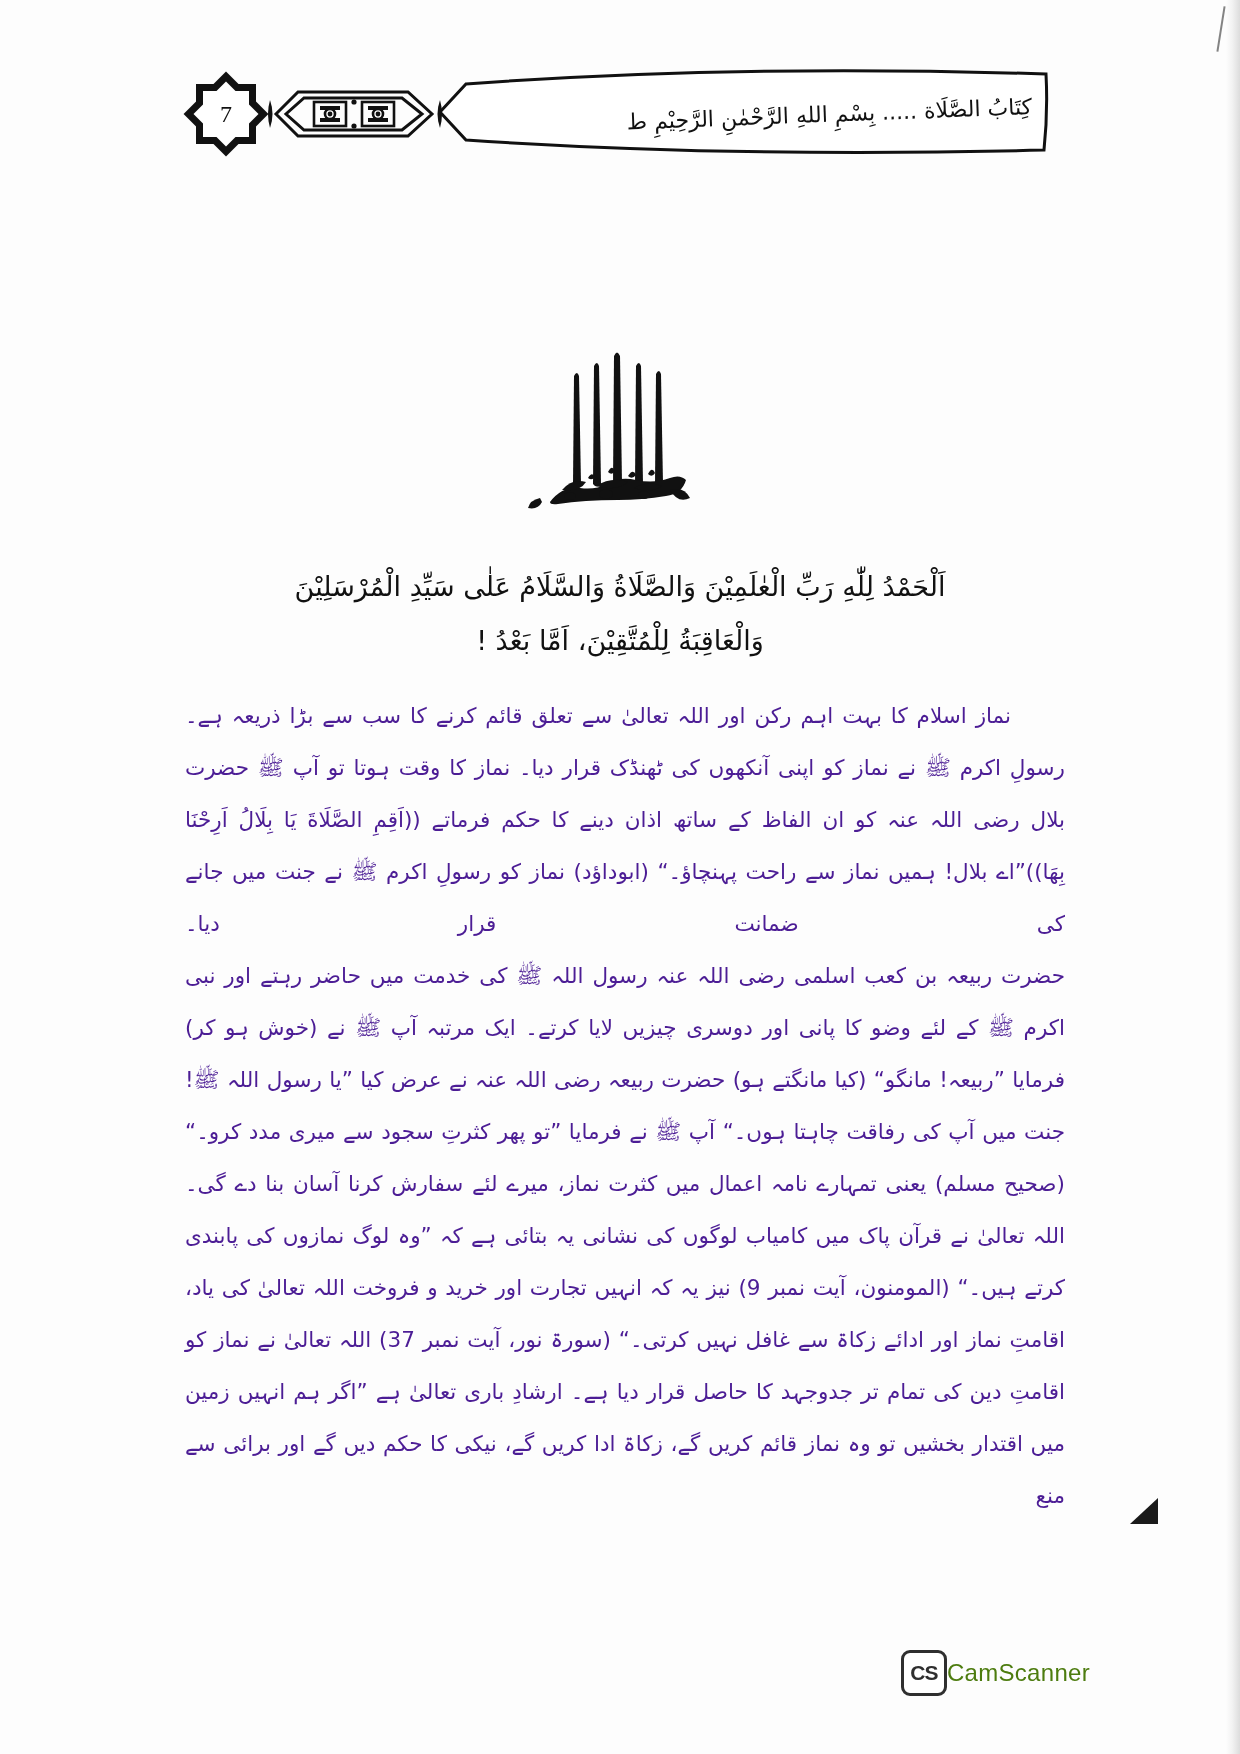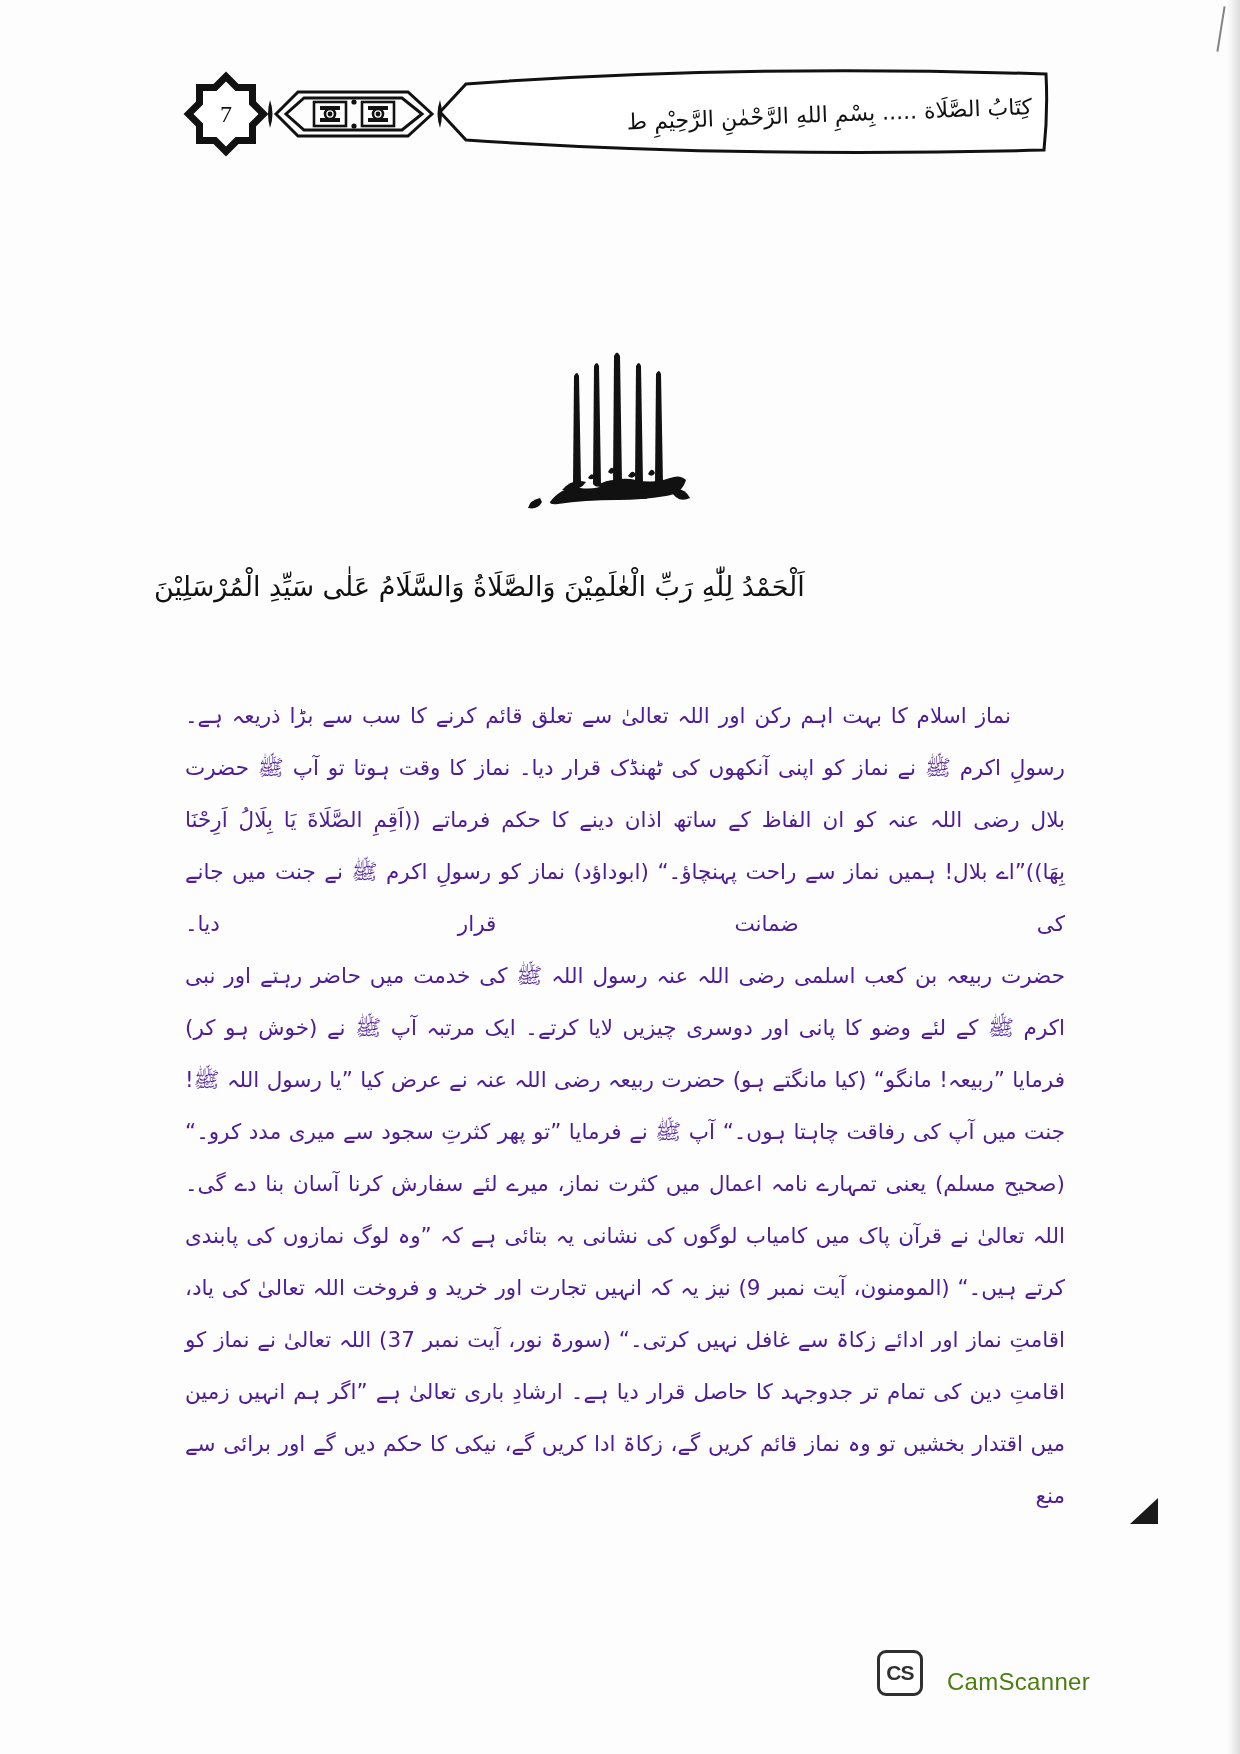--- a/index.html
+++ b/index.html
@@ -121,24 +121,24 @@
   }
   .calligraphy .holder {
     position: relative;
     width: 220px; height: 170px;
   }
   .calligraphy svg { display: block; }
 
   
   .khutbah {
     position: absolute;
-    left: 154px; top: 560px;
+    left: 170px; top: 560px;
     width: 900px;
     direction: rtl;
-    text-align: left;
+    text-align: center;
     font-family: "DejaVu Sans", sans-serif;
     color: #111;
   }
   .khutbah .ln {
     font-size: 27px;
     line-height: 2.0;
     letter-spacing: .5px;
   }
   .khutbah .ln.l2 { font-size: 27px; }
 
@@ -156,22 +156,22 @@
     color: #4c1d95;
   }
   .body-text p { margin: 0; }
   .body-text .indent { text-indent: 54px; }
 
   
   .camscanner {
     position: absolute;
     right: 150px; bottom: 58px;
     display: flex;
-    align-items: flex-end;
-    gap: 24px;
+    align-items: center;
+    gap: 0;
   }
   .camscanner .cs-mark {
     width: 46px; height: 46px;
     border-radius: 9px;
     background: #ffffff;
     border: 3px solid #2f2f2f;
     display: flex; align-items: center; justify-content: center;
     font-family: "Liberation Sans", sans-serif;
     font-weight: bold;
     font-size: 21px;
@@ -273,20 +273,21 @@
           <path d="M160 150 q14 -4 20 8 q-12 6 -20 -8 z"></path>
           <path d="M30 158 q-10 2 -12 10 q10 2 14 -6 z"></path>
         </g>
       </svg>
 
     </div>
   </div>
 
   <div class="khutbah">
     <div class="ln l1">اَلْحَمْدُ لِلّٰهِ رَبِّ الْعٰلَمِيْنَ وَالصَّلَاةُ وَالسَّلَامُ عَلٰى سَيِّدِ الْمُرْسَلِيْنَ</div>
+    <div class="ln l2">وَالْعَاقِبَةُ لِلْمُتَّقِيْنَ، اَمَّا بَعْدُ !</div>
   </div>
 
   <div class="body-text">
     <p class="indent">نماز اسلام کا بہت اہم رکن اور اللہ تعالیٰ سے تعلق قائم کرنے کا سب سے بڑا ذریعہ ہے۔ رسولِ اکرم ﷺ نے نماز کو اپنی آنکھوں کی ٹھنڈک قرار دیا۔ نماز کا وقت ہوتا تو آپ ﷺ حضرت بلال رضی اللہ عنہ کو ان الفاظ کے ساتھ اذان دینے کا حکم فرماتے ((اَقِمِ الصَّلَاةَ یَا بِلَالُ اَرِحْنَا بِهَا))”اے بلال! ہمیں نماز سے راحت پہنچاؤ۔“ (ابوداؤد) نماز کو رسولِ اکرم ﷺ نے جنت میں جانے کی ضمانت قرار دیا۔</p>
     <p>حضرت ربیعہ بن کعب اسلمی رضی اللہ عنہ رسول اللہ ﷺ کی خدمت میں حاضر رہتے اور نبی اکرم ﷺ کے لئے وضو کا پانی اور دوسری چیزیں لایا کرتے۔ ایک مرتبہ آپ ﷺ نے (خوش ہو کر) فرمایا ”ربیعہ! مانگو“ (کیا مانگتے ہو) حضرت ربیعہ رضی اللہ عنہ نے عرض کیا ”یا رسول اللہ ﷺ! جنت میں آپ کی رفاقت چاہتا ہوں۔“ آپ ﷺ نے فرمایا ”تو پھر کثرتِ سجود سے میری مدد کرو۔“ (صحیح مسلم) یعنی تمہارے نامہ اعمال میں کثرت نماز، میرے لئے سفارش کرنا آسان بنا دے گی۔ اللہ تعالیٰ نے قرآن پاک میں کامیاب لوگوں کی نشانی یہ بتائی ہے کہ ”وہ لوگ نمازوں کی پابندی کرتے ہیں۔“ (المومنون، آیت نمبر 9) نیز یہ کہ انہیں تجارت اور خرید و فروخت اللہ تعالیٰ کی یاد، اقامتِ نماز اور ادائے زکاۃ سے غافل نہیں کرتی۔“ (سورۃ نور، آیت نمبر 37) اللہ تعالیٰ نے نماز کو اقامتِ دین کی تمام تر جدوجہد کا حاصل قرار دیا ہے۔ ارشادِ باری تعالیٰ ہے ”اگر ہم انہیں زمین میں اقتدار بخشیں تو وہ نماز قائم کریں گے، زکاۃ ادا کریں گے، نیکی کا حکم دیں گے اور برائی سے منع</p>
   </div>
 
   <div class="camscanner">
     <div class="cs-mark">CS</div>
     <div class="cs-word">CamScanner</div>

